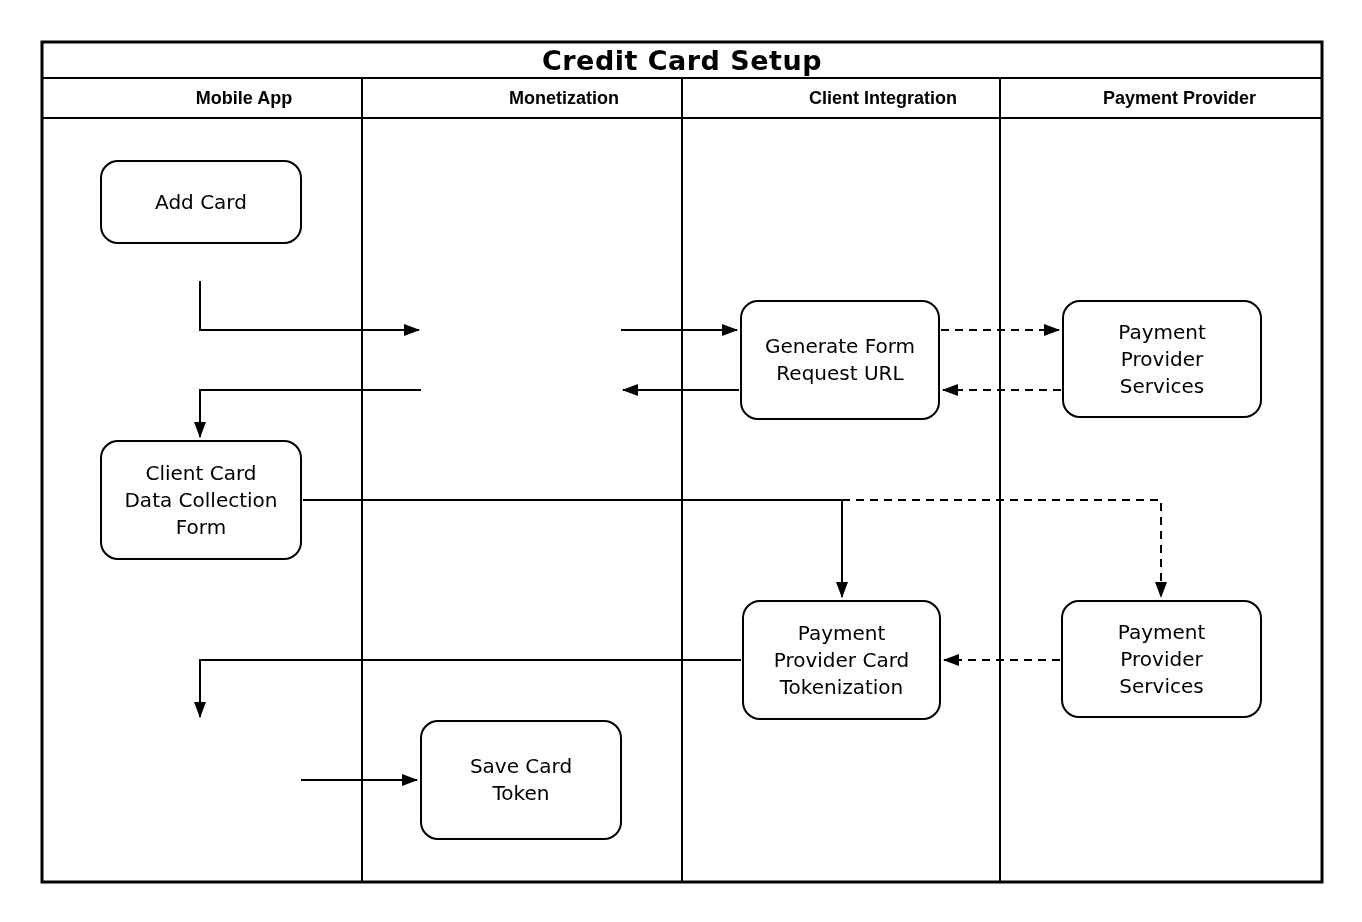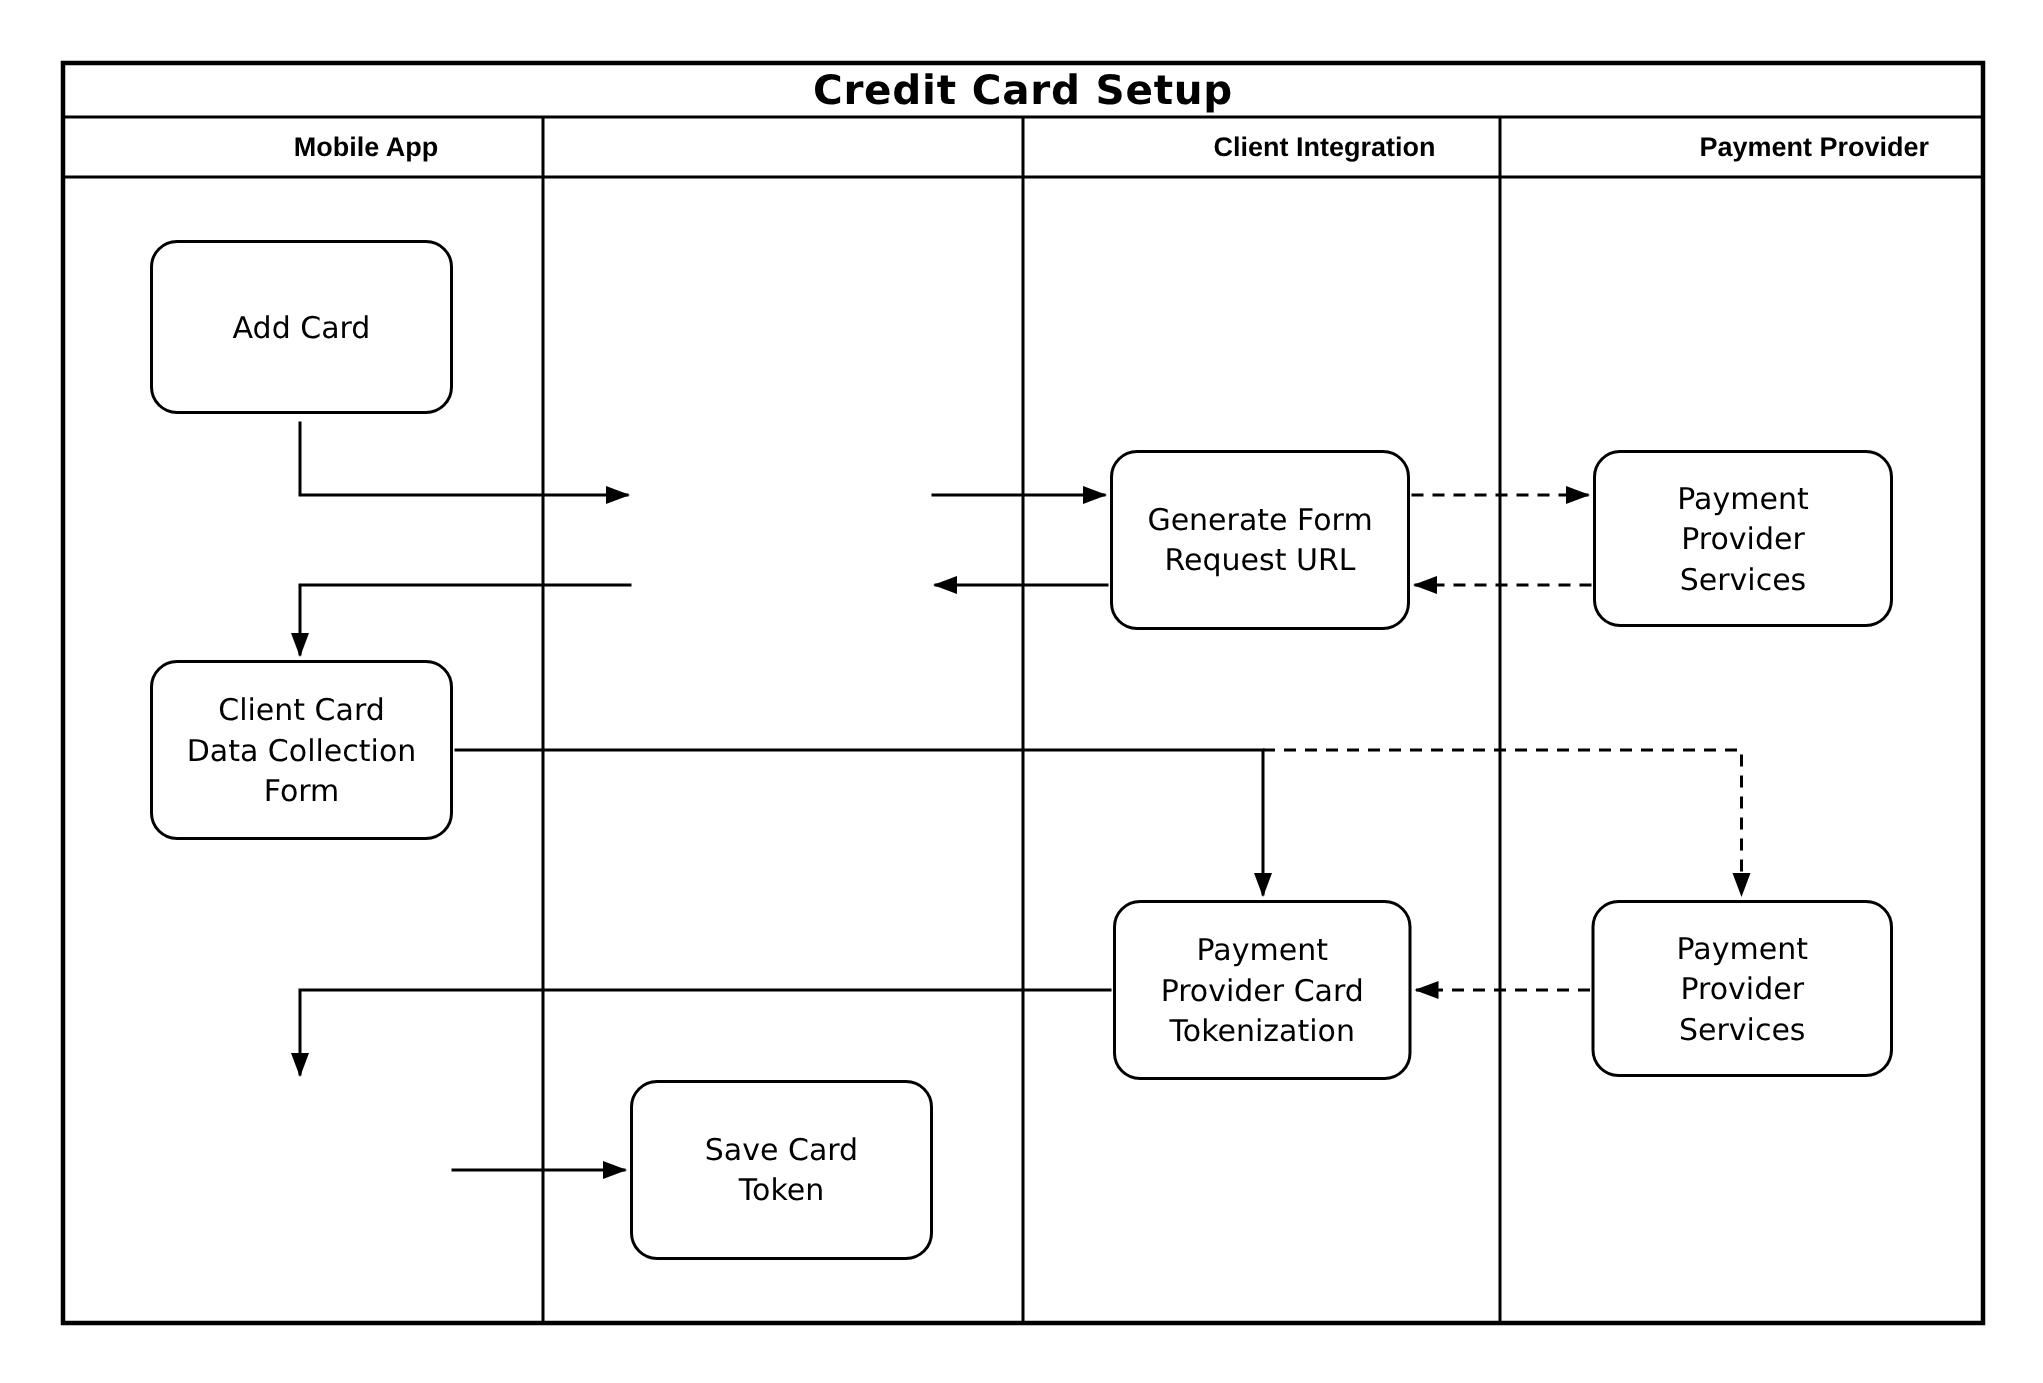--- a/index.html
+++ b/index.html
@@ -47,38 +47,38 @@
     align-items: center;
     justify-content: center;
     font-family: "Liberation Sans", sans-serif;
     font-weight: bold;
     font-size: 18px;
     margin-left: 42px;
   }
   .lane-header.l0 { left: 42px;   width: 320px; }
   .lane-header.l1 { left: 362px;  width: 320px; }
   .lane-header.l2 { left: 682px;  width: 318px; }
-  .lane-header.l3 { left: 1030px; width: 275px; }
+  .lane-header.l3 { left: 1000px; width: 275px; }
 
   
   .node {
     position: absolute;
     box-sizing: border-box;
     background: #ffffff;
     border: 2px solid #000000;
     border-radius: 18px;
     display: flex;
     align-items: center;
     justify-content: center;
     text-align: center;
     font-size: 20px;
     line-height: 1.35;
     white-space: pre-line;
   }
-  .n-add-card      { left: 100px;  top: 160px; width: 202px; height: 116px; }
+  .n-add-card      { left: 100px;  top: 160px; width: 202px; height: 84px; }
   .n-card-setup    { left: 422px;  top: 300px; width: 198px; height: 120px; }
   .n-gen-form      { left: 740px;  top: 300px; width: 200px; height: 120px; }
   .n-pps1          { left: 1062px; top: 300px; width: 200px; height: 118px; }
   .n-client-form   { left: 100px;  top: 440px; width: 202px; height: 120px; }
   .n-tokenization  { left: 742px;  top: 600px; width: 199px; height: 120px; }
   .n-pps2          { left: 1061px; top: 600px; width: 201px; height: 118px; }
   .n-callback      { left: 100px;  top: 720px; width: 200px; height: 120px; }
   .n-save-token    { left: 420px;  top: 720px; width: 202px; height: 120px; }
 
   path.edge {
@@ -125,20 +125,21 @@
     <path class="edge" d="M303,500 L842,500 L842,597" marker-end="url(#arrow)"></path>
     <path class="edge dashed" d="M842,500 L1161,500 L1161,597" marker-end="url(#arrow)"></path>
     <path class="edge dashed" d="M1060,660 L944,660" marker-end="url(#arrow)"></path>
     <path class="edge" d="M741,660 L200,660 L200,717" marker-end="url(#arrow)"></path>
     <path class="edge" d="M301,780 L417,780" marker-end="url(#arrow)"></path>
   </svg>
 
   <div class="title">Credit Card Setup</div>
 
   <div class="lane-header l0">Mobile App</div>
+  <div class="lane-header l1">Monetization</div>
   <div class="lane-header l2">Client Integration</div>
   <div class="lane-header l3">Payment Provider</div>
 
   <div class="node n-add-card">Add Card</div>
   <div class="node n-gen-form">Generate Form
 Request URL</div>
   <div class="node n-pps1">Payment
 Provider
 Services</div>
   <div class="node n-client-form">Client Card

